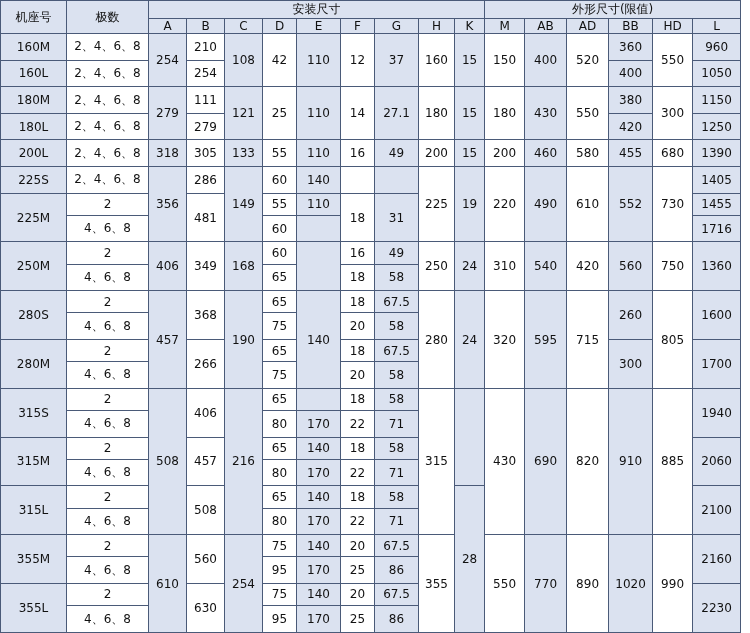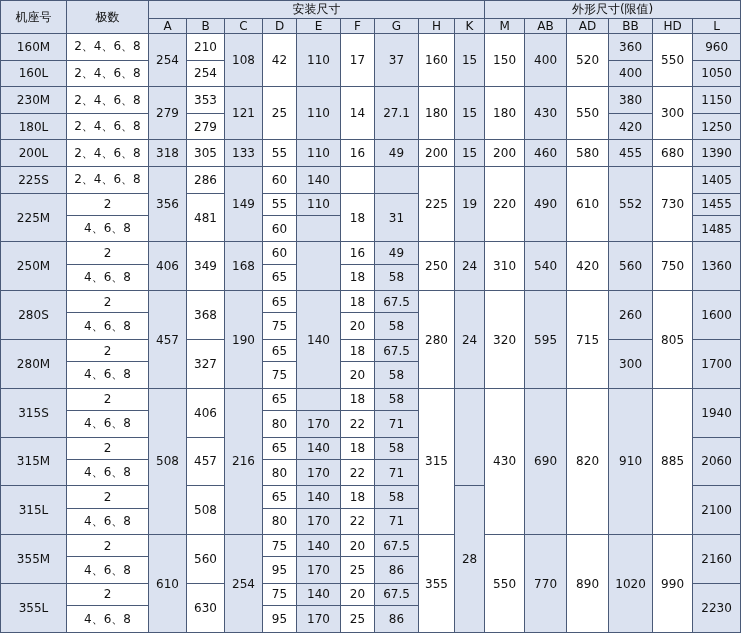--- a/index.html
+++ b/index.html
@@ -76,45 +76,45 @@
   <tbody>
 
     <tr>
       <td class="shade frame-col">160M</td>
       <td class="plain poles">2、4、6、8</td>
       <td class="shade" rowspan="2">254</td>
       <td class="plain">210</td>
       <td class="shade" rowspan="2">108</td>
       <td class="plain" rowspan="2">42</td>
       <td class="shade" rowspan="2">110</td>
-      <td class="plain" rowspan="2">17</td>
+      <td class="plain" rowspan="2">12</td>
       <td class="shade" rowspan="2">37</td>
       <td class="plain" rowspan="2">160</td>
       <td class="shade" rowspan="2">15</td>
       <td class="plain" rowspan="2">150</td>
       <td class="shade" rowspan="2">400</td>
       <td class="plain" rowspan="2">520</td>
       <td class="shade">360</td>
       <td class="plain" rowspan="2">550</td>
       <td class="shade">960</td>
     </tr>
 
     <tr>
       <td class="shade frame-col">160L</td>
       <td class="plain poles">2、4、6、8</td>
       <td class="plain">254</td>
       <td class="shade">400</td>
       <td class="shade">1050</td>
     </tr>
 
     <tr>
-      <td class="shade frame-col">230M</td>
+      <td class="shade frame-col">180M</td>
       <td class="plain poles">2、4、6、8</td>
       <td class="shade" rowspan="2">279</td>
-      <td class="plain">353</td>
+      <td class="plain">111</td>
       <td class="shade" rowspan="2">121</td>
       <td class="plain" rowspan="2">25</td>
       <td class="shade" rowspan="2">110</td>
       <td class="plain" rowspan="2">14</td>
       <td class="shade" rowspan="2">27.1</td>
       <td class="plain" rowspan="2">180</td>
       <td class="shade" rowspan="2">15</td>
       <td class="plain" rowspan="2">180</td>
       <td class="shade" rowspan="2">430</td>
       <td class="plain" rowspan="2">550</td>
@@ -179,21 +179,21 @@
       <td class="shade">110</td>
       <td class="plain" rowspan="2">18</td>
       <td class="shade" rowspan="2">31</td>
       <td class="shade">1455</td>
     </tr>
 
     <tr>
       <td class="plain poles">4、6、8</td>
       <td class="plain">60</td>
       <td class="blank"></td>
-      <td class="shade">1485</td>
+      <td class="shade">1716</td>
     </tr>
 
     <tr>
       <td class="shade frame-col" rowspan="2">250M</td>
       <td class="plain poles">2</td>
       <td class="shade" rowspan="2">406</td>
       <td class="plain" rowspan="2">349</td>
       <td class="shade" rowspan="2">168</td>
       <td class="plain">60</td>
       <td class="blank" rowspan="2"></td>
@@ -239,21 +239,21 @@
     <tr>
       <td class="plain poles">4、6、8</td>
       <td class="plain">75</td>
       <td class="plain">20</td>
       <td class="shade">58</td>
     </tr>
 
     <tr>
       <td class="shade frame-col" rowspan="2">280M</td>
       <td class="plain poles">2</td>
-      <td class="plain" rowspan="2">327</td>
+      <td class="plain" rowspan="2">266</td>
       <td class="plain">65</td>
       <td class="plain">18</td>
       <td class="shade">67.5</td>
       <td class="shade" rowspan="2">300</td>
       <td class="shade" rowspan="2">1700</td>
     </tr>
 
     <tr>
       <td class="plain poles">4、6、8</td>
       <td class="plain">75</td>

